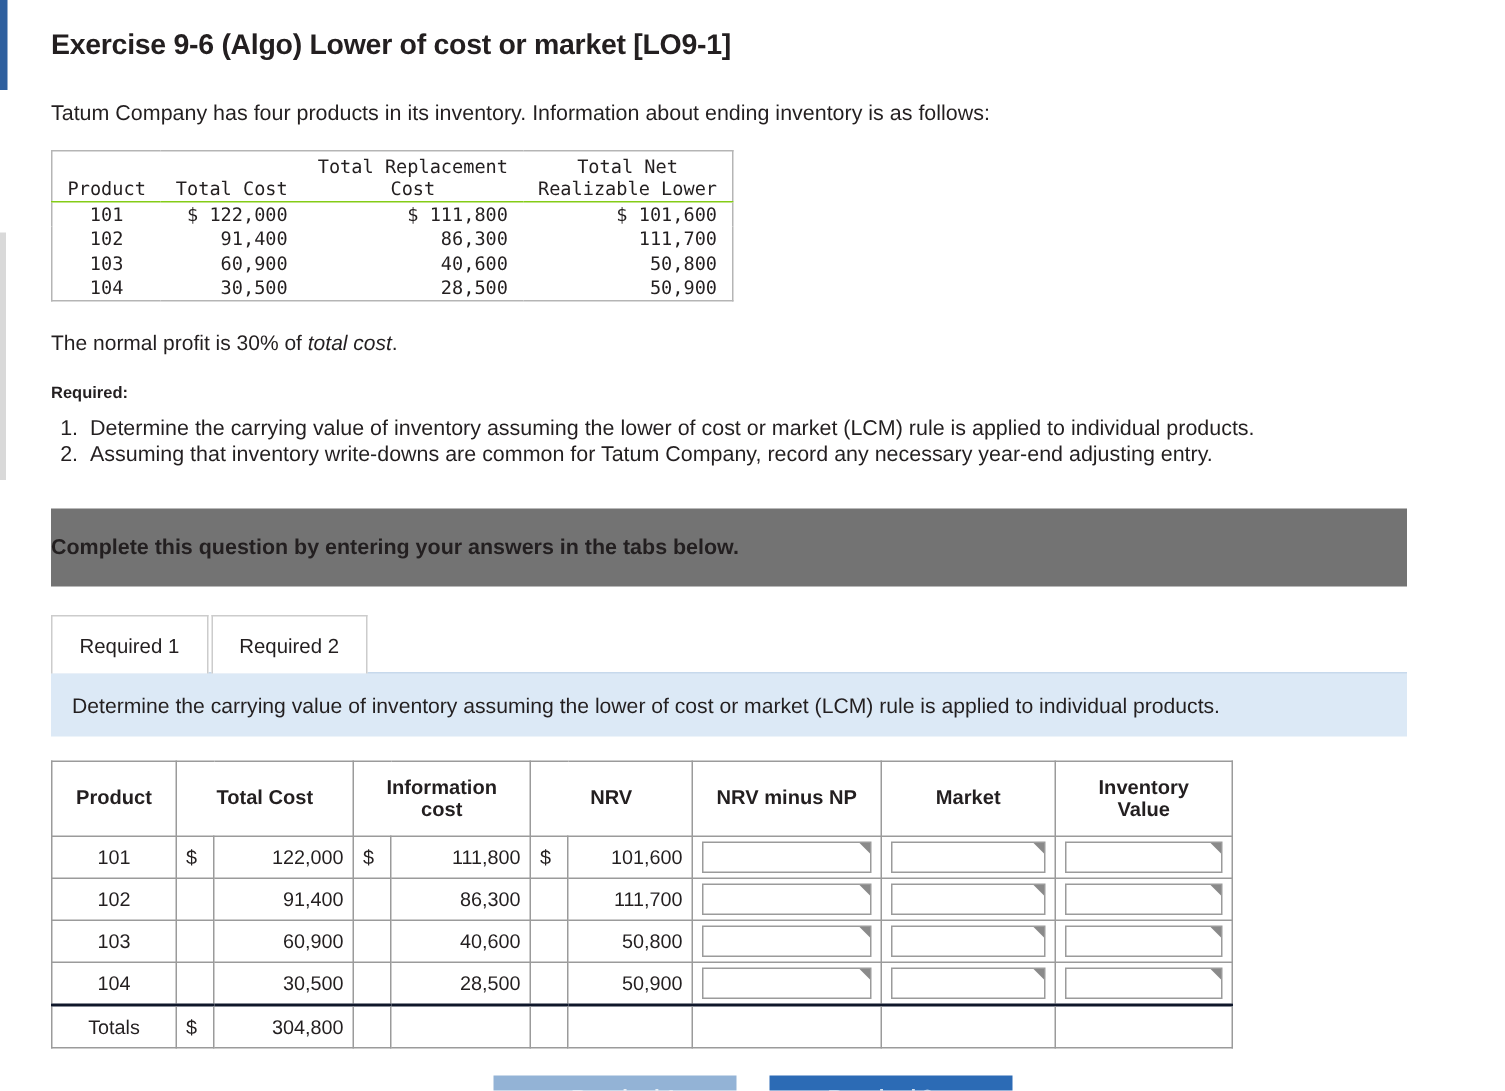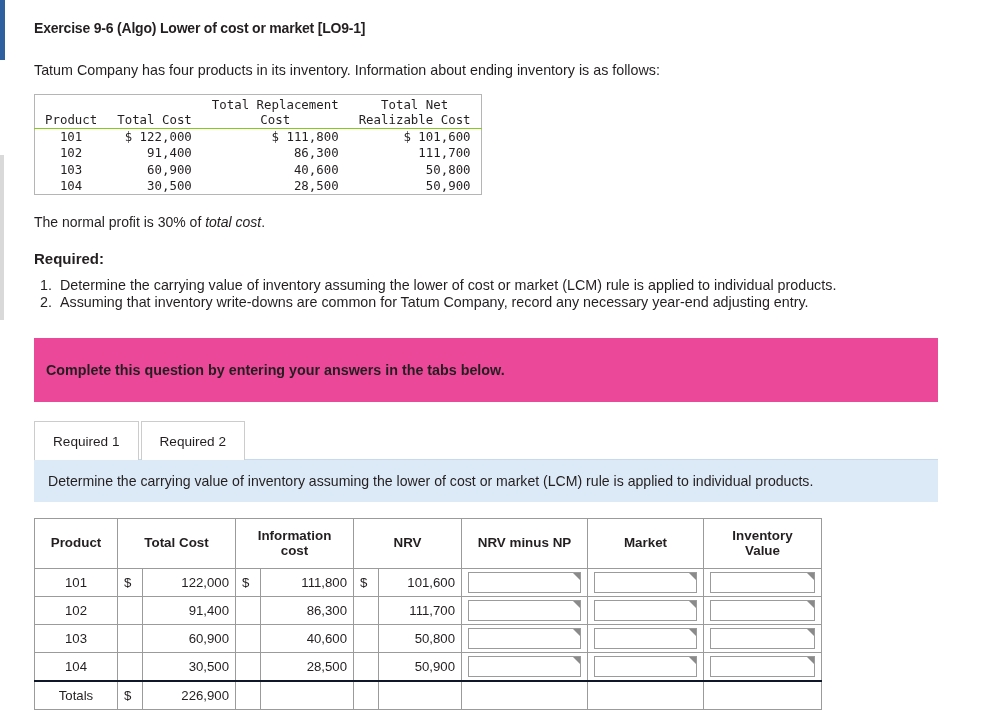--- a/index.html
+++ b/index.html
@@ -33,21 +33,21 @@
     height: 165px;
     background: #d9d9d9;
   }
 
   .page {
     padding: 0 34px;
     box-sizing: border-box;
   }
 
   h1.ex-title {
-    font-size: 14px;
+    font-size: 19px;
     font-weight: bold;
     margin: 0;
     padding: 20px 0 0 0;
     letter-spacing: -0.2px;
   }
 
   .intro {
     font-size: 14.3px;
     margin-top: 26px;
     color: #231f20;
@@ -80,43 +80,43 @@
   td.num { text-align: right; }
   td.ctr { text-align: center; }
 
   .normal-profit {
     font-size: 14px;
     margin-top: 19px;
   }
   .normal-profit i { font-style: italic; }
 
   .required-label {
-    font-size: 15px;
+    font-size: 11px;
     font-weight: bold;
     margin-top: 20px;
   }
 
   ol.req-list {
     margin: 10px 0 0 0;
     padding-left: 22px;
     font-size: 14.3px;
   }
   ol.req-list li {
     margin-bottom: 1px;
     padding-left: 4px;
   }
 
   .complete-bar {
     margin-top: 28px;
-    background: #ec4899;
+    background: #737373;
     width: 904px;
-    height: 64px;
+    height: 52px;
     display: flex;
     align-items: center;
-    padding-left: 12px;
+    padding-left: 0;
     box-sizing: border-box;
     font-size: 14.3px;
     font-weight: bold;
   }
 
   .tabs {
     margin-top: 15px;
     display: flex;
     align-items: flex-end;
     height: 42px;
@@ -247,21 +247,21 @@
     <tbody>
         <tr class="hdr-row">
       <th><span>Product</span></th>
       <th><span>Total Cost</span></th>
       <th>
         <span>Total Replacement</span><br>
         <span>Cost</span>
       </th>
       <th>
         <span>Total Net</span><br>
-        <span>Realizable Cost</span>
+        <span>Realizable Lower</span>
       </th>
     </tr>
     <tr>
       <td class="ctr">101</td>
       <td class="num">$ 122,000</td>
       <td class="num">$ 111,800</td>
       <td class="num">$ 101,600</td>
     </tr>
     <tr>
       <td class="ctr">102</td>
@@ -388,21 +388,21 @@
             <div class="inputbox"></div>
           </td>
       <td class="inputcell">
             <div class="inputbox"></div>
           </td>
     </tr>
 
     <tr class="totals">
       <td class="prod">Totals</td>
       <td class="dollar">$</td>
-      <td class="val">226,900</td>
+      <td class="val">304,800</td>
       <td class="noborder"></td>
       <td class="noborder"></td>
       <td class="noborder"></td>
       <td class="noborder"></td>
       <td class="noborder"></td>
       <td class="noborder"></td>
       <td class="underline-blank"></td>
     </tr>
   </tbody>
     </table>

